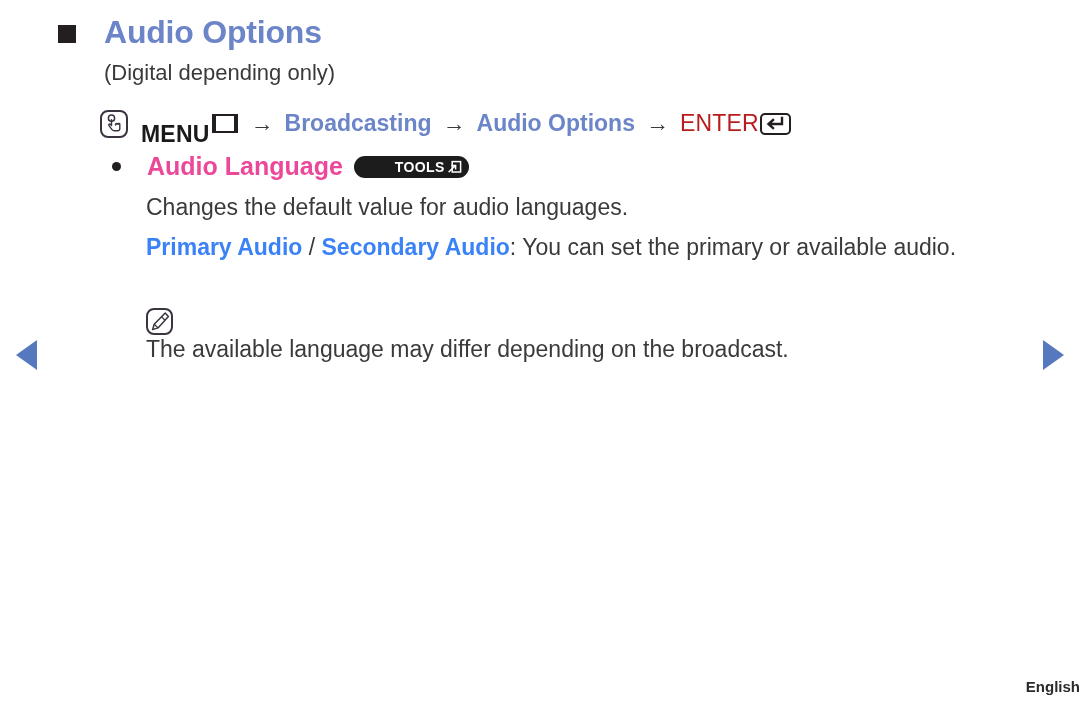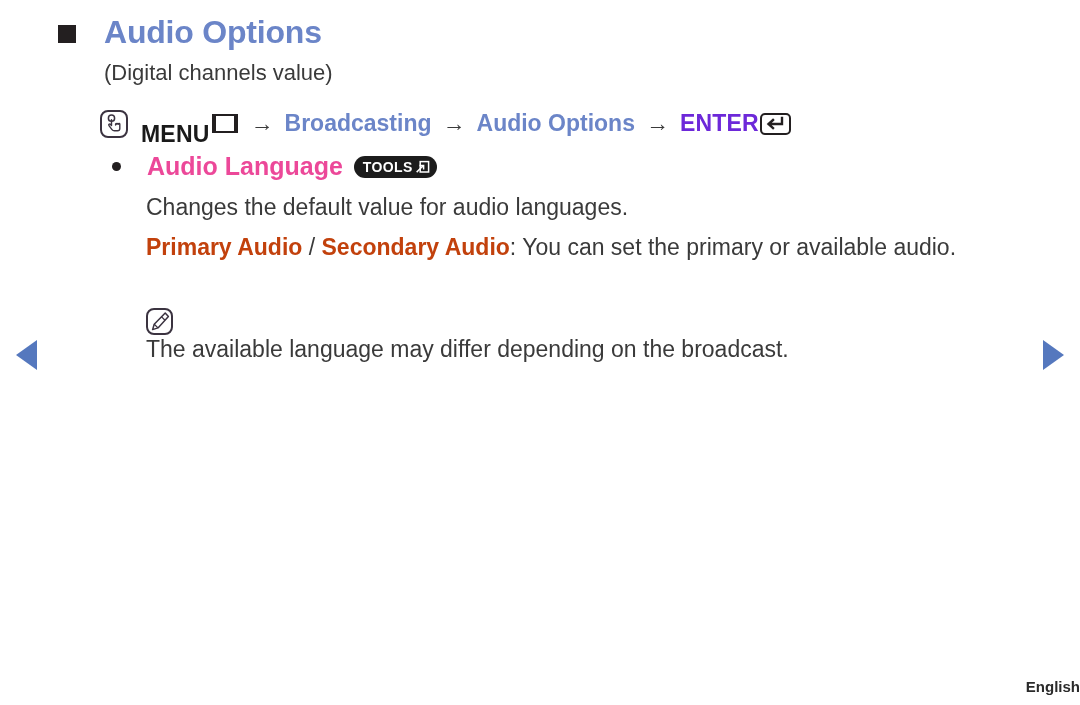--- a/index.html
+++ b/index.html
@@ -105,22 +105,22 @@
   .arrow-sep {
     margin: 0 11px;
     color: #3a3a3a;
     font-size: 23px;
   }
   .path-blue {
     color: #6b85c8;
     font-weight: bold;
   }
   .enter-word {
-    font-weight: bold;
-    color: #6d28d9;
+    font-weight: normal;
+    color: #b91c1c;
     letter-spacing: 0.2px;
   }
   .enter-glyph {
     width: 31px;
     height: 22px;
     border: 2.5px solid #231f20;
     border-radius: 5px;
     box-sizing: border-box;
     position: relative;
     flex: none;
@@ -158,40 +158,41 @@
     display: inline-flex;
     align-items: center;
     gap: 3px;
   }
   .tools-badge .tools-text {
     color: #ffffff;
     font-size: 14px;
     font-weight: bold;
     letter-spacing: 0.4px;
     line-height: 1;
+    margin-left: 32px;
   }
   .tools-glyph {
     width: 14px;
     height: 14px;
     position: relative;
     flex: none;
   }
 
   
   .para {
     position: absolute;
     left: 146px;
     font-size: 23px;
     line-height: 1.26;
     color: #3a3a3a;
   }
   .para-1 { top: 193px; }
   .para-2 { top: 233px; width: 880px; }
   .blue-b {
-    color: #c2410c;
+    color: #3b82f6;
     font-weight: bold;
   }
   .slash-sep { color: #3a3a3a; }
 
   
   .note-row {
     position: absolute;
     left: 146px;
     top: 306px;
     display: flex;
@@ -248,21 +249,21 @@
 </head>
 <body>
 
 <div class="page">
 
   <div class="heading-row">
     <span class="sq-bullet"></span>
     <span class="heading-title">Audio Options</span>
   </div>
 
-  <div class="subtitle">(Digital channels value)</div>
+  <div class="subtitle">(Digital depending only)</div>
 
   <div class="menupath">
 
     <span class="oo-icon">
       <svg width="24" height="24" viewBox="0 0 24 24" style="position:absolute;left:0;top:0">
         <circle cx="9.5" cy="6.2" r="3.1" fill="none" stroke="#3b3340" stroke-width="1.5"></circle>
         <path d="M9.5 7.6 L9.5 13.5 L8.3 12.3 C7.4 11.5 6.2 12.6 7.0 13.6 L10.0 17.6 C10.6 18.4 11.4 18.8 12.4 18.8 L15.6 18.8 C16.9 18.8 17.8 17.9 17.8 16.6 L17.8 12.3 C17.8 11.3 16.4 11.3 16.4 12.3 M16.4 12.3 C16.4 11.2 15.0 11.2 15.0 12.3 M15.0 12.3 C15.0 11.2 13.6 11.2 13.6 12.3 L13.6 13.0" fill="none" stroke="#3b3340" stroke-width="1.4" stroke-linecap="round" stroke-linejoin="round"></path>
       </svg>
     </span>
 

